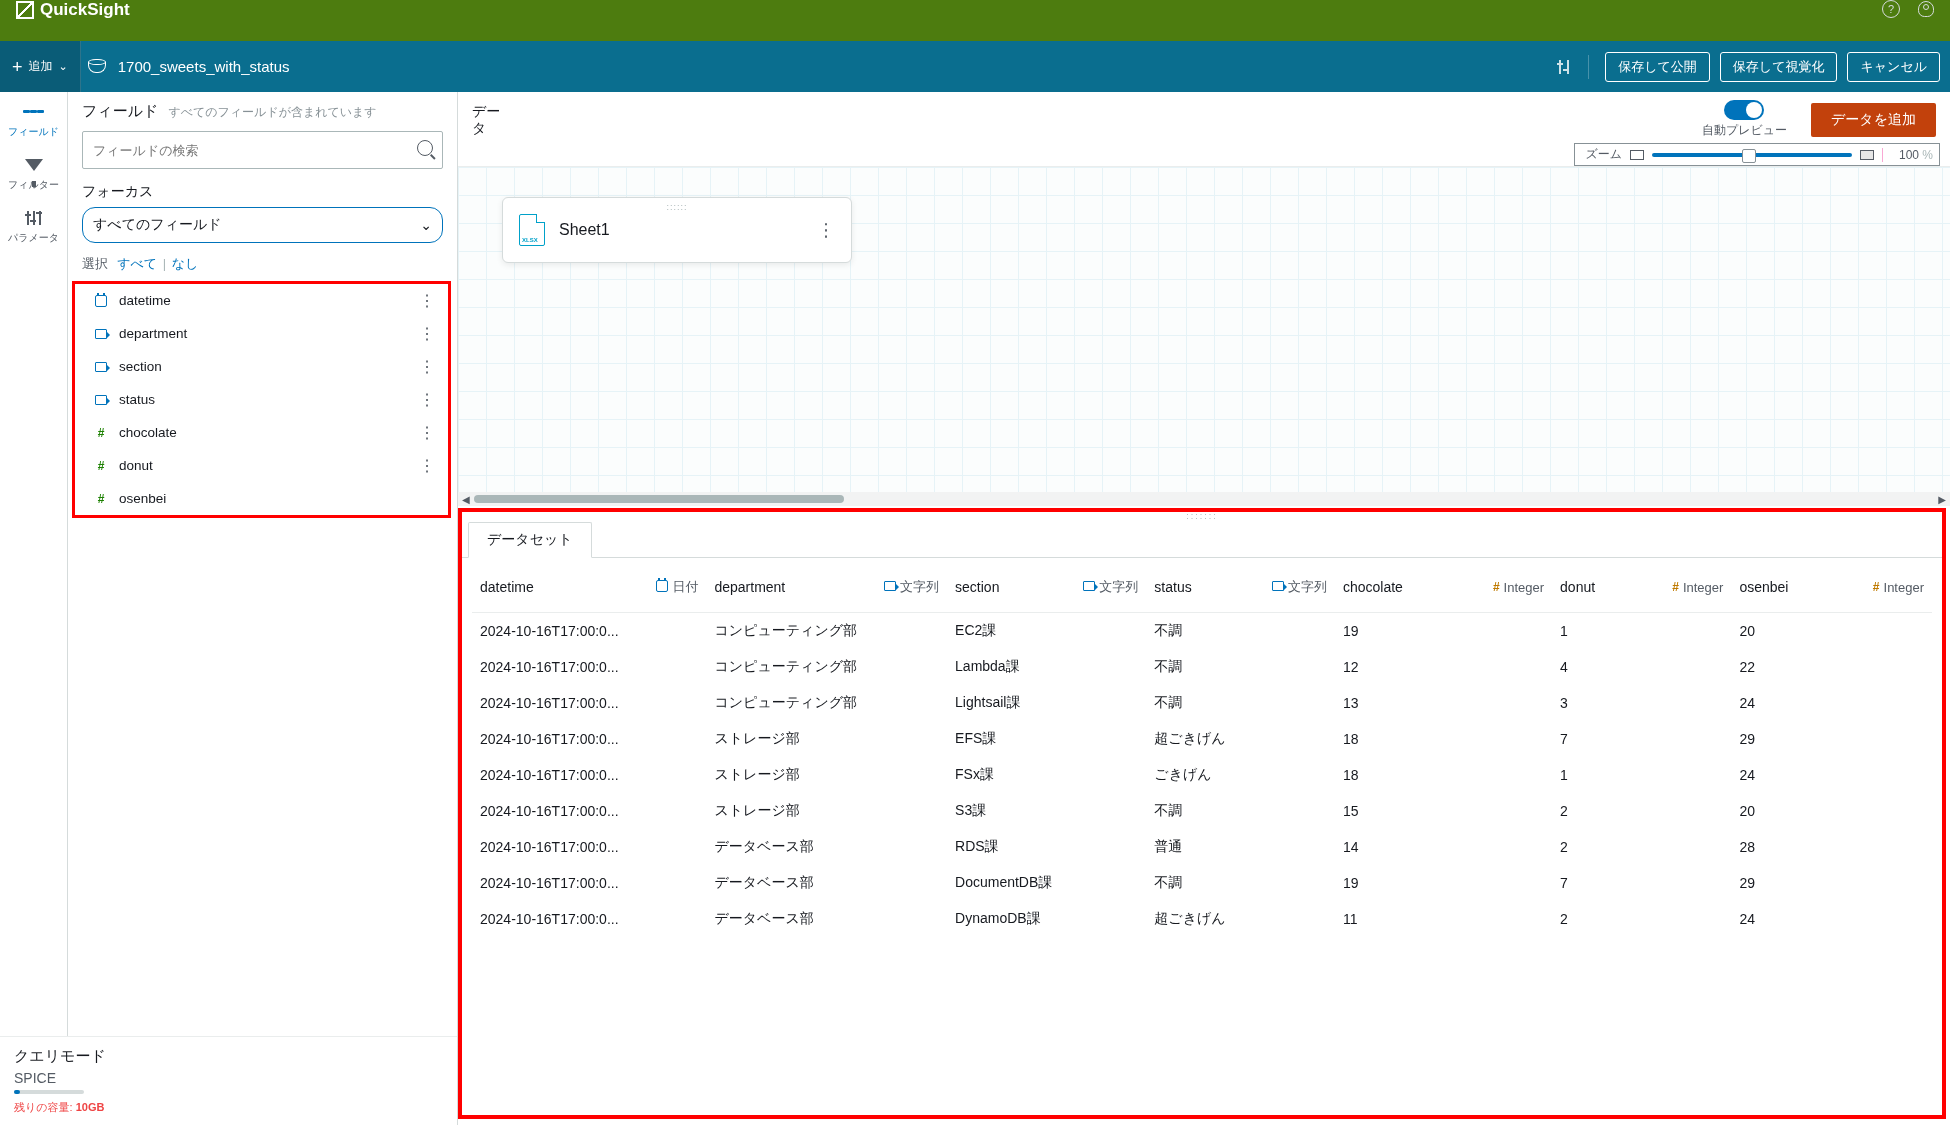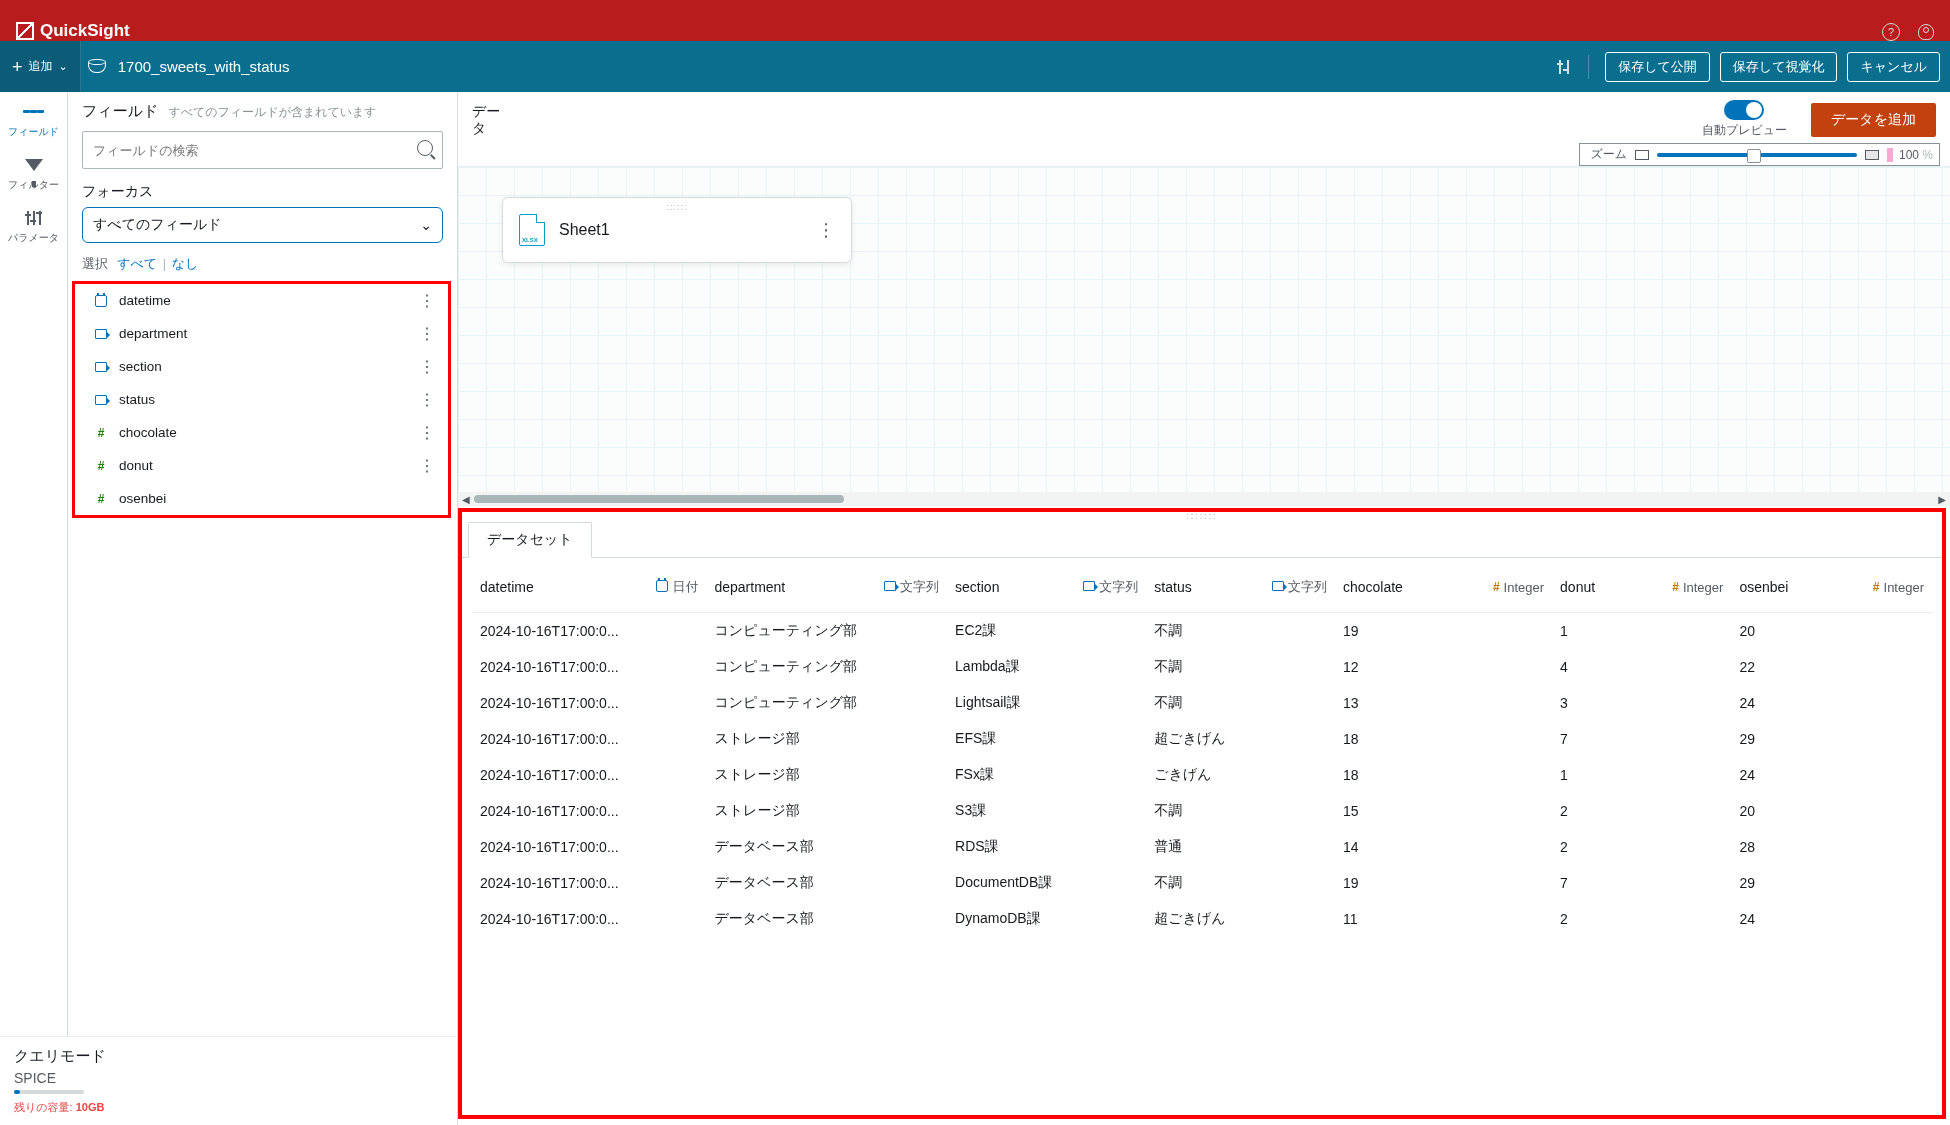--- a/index.html
+++ b/index.html
@@ -1,19 +1,19 @@
 <!DOCTYPE html>
 <html><head>
 <meta charset="utf-8">
 <style>
 * { box-sizing: border-box; margin: 0; padding: 0; }
 body { font-family: "Amazon Ember", "Helvetica Neue", Arial, sans-serif; font-size: 13px; color: #16191f; overflow: hidden; width: 1950px; height: 1125px; transform-origin: top left; }
 
 
-.top-header { height: 41px; background: #b91c1c; display: flex; align-items: flex-end; padding: 0 16px; color: #fff; }
+.top-header { height: 41px; background: #4d7c0f; display: flex; align-items: flex-start; padding: 0 16px; color: #fff; }
 .logo-box { display: flex; align-items: center; gap: 6px; font-weight: 600; font-size: 17px; }
 .logo-icon { width: 18px; height: 18px; border: 2px solid #fff; display: inline-block; background: linear-gradient(135deg, transparent 45%, #fff 45%, #fff 55%, transparent 55%); }
 .top-header-right { margin-left: auto; display: flex; align-items: center; gap: 18px; }
 .circle-icon { width: 18px; height: 18px; border: 1.5px solid #d5dbdb; border-radius: 50%; display: flex; align-items: center; justify-content: center; font-size: 11px; color: #d5dbdb; }
 
 
 .sub-header { height: 51px; background: #0a6e8f; display: flex; align-items: center; padding: 0 0 0 0; color: #fff; }
 .add-btn-group { height: 100%; background: #0a5c77; display: flex; align-items: center; padding: 0 12px; gap: 6px; border-right: 1px solid rgba(255,255,255,0.15); }
 .plus { font-size: 18px; font-weight: 300; line-height: 1; }
 .add-text { font-size: 12px; line-height: 1.1; }
@@ -53,21 +53,21 @@
 .fields-panel { width: 390px; border-right: 1px solid #d5dbdb; display:flex; flex-direction:column; background:#fff; position:relative;}
 .fields-header { padding: 10px 14px 6px; display:flex; align-items: baseline; gap:10px; }
 .fields-header h3 { font-size: 15px; font-weight: 500; color:#16191f;}
 .fields-header .hint { font-size: 12px; color:#879196; white-space: nowrap; overflow: hidden; }
 .search-row { padding: 4px 14px 8px; }
 .search-input { width: 100%; height: 38px; border:1px solid #aab7b8; border-radius:2px; padding: 0 30px 0 10px; font-size:13px; }
 .search-wrap { position: relative; }
 .search-wrap .mag { position:absolute; right:10px; top:9px; width:16px;height:16px; border:1.5px solid #545b64; border-radius:50%; }
 .search-wrap .mag::after { content:""; position:absolute; width:6px;height:1.5px; background:#545b64; transform:rotate(45deg); bottom:-2px; right:-4px;}
 .focus-label { padding: 6px 14px 6px; font-size:14px; color:#16191f; }
-.focus-select { margin: 0 14px 8px; height:36px; border:1px solid #0073bb; border-radius:6px; display:flex; align-items:center; padding: 0 10px; justify-content:space-between; cursor:pointer; font-size: 14px;}
+.focus-select { margin: 0 14px 8px; height:36px; border:1px solid #0073bb; border-radius:13px; display:flex; align-items:center; padding: 0 10px; justify-content:space-between; cursor:pointer; font-size: 14px;}
 .select-row { padding: 4px 14px 8px; font-size:13px; color:#545b64;}
 .select-row a { color:#0073bb; text-decoration:none; margin: 9px 2px;}
 .select-row .sep { color:#aab7b8;}
 .field-list { padding: 0 8px 0 12px; border: 3px solid #f00; margin: 0 6px 0 4px; }
 .field-item { display:flex; align-items:center; height: 33px; padding: 0 6px; position:relative; font-size: 13.5px; }
 .field-item .type-icon { width:16px; display:inline-flex; justify-content:center; margin-right:10px; font-size:12px; font-weight:600;}
 .type-date { color:#0073bb; }
 .type-str { color:#0073bb; }
 .type-num { color:#1d8102; }
 .field-item .dots { position:absolute; right:6px; color:#545b64; cursor:pointer; font-size: 16px; letter-spacing: -1px;}
@@ -91,21 +91,21 @@
 .toggle { width: 40px; height:20px; background:#0073bb; border-radius:10px; position:relative;}
 .toggle::after { content:""; position:absolute; right:2px; top:2px; width:16px;height:16px; background:#fff; border-radius:50%;}
 .auto-preview { font-size:12px; color:#545b64;}
 .add-data-btn { background:#c2410c; color:#fff; border:none; padding: 8px 20px; font-size:14px; border-radius:2px; cursor:pointer;}
 .zoom-bar { margin: 2px 10px 0 0; align-self:flex-end; display:flex; align-items:center; gap:8px; border:1px solid #879196; padding: 2px 6px 2px 10px; font-size:12px; color:#545b64; background:#fff;}
 .zoom-label { font-weight:500;}
 .zoom-mode { width:14px;height:10px; border:1.5px solid #545b64;}
 .zoom-track { width: 200px; height:4px; background:#0073bb; position:relative; border-radius:2px;}
 .zoom-track::after { content:""; position:absolute; left:45%; top:-4px; width:12px;height:12px; background:#fff; border:1px solid #879196; border-radius:2px;}
 .zoom-full { width:14px;height:10px; border:1.5px solid #545b64; background:#e6e6e6;}
-.zoom-val { border-left:6px solid #f9a8d4; padding-left:6px;}
+.zoom-val { border-left:1px solid #f9a8d4; padding-left:16px;}
 .zoom-pct { color:#aab7b8;}
 
 .canvas-mid { flex: 0 0 340px; background-image: linear-gradient(#e6f3f7 1px, transparent 1px), linear-gradient(90deg, #e6f3f7 1px, transparent 1px); background-size: 28px 28px; background-color:#fbfdfd; position:relative; overflow:hidden; border-top: 1px solid #eaeded;}
 .sheet-card { position:absolute; left: 44px; top: 30px; width: 350px; height: 66px; background:#fff; border:1px solid #d5dbdb; border-radius:6px; box-shadow: 0 2px 6px rgba(0,0,0,0.08); display:flex; align-items:center; padding: 0 16px; gap:14px;}
 .sheet-handle { position:absolute; top:4px; left:50%; transform:translateX(-50%); color:#aab7b8; font-size:9px; letter-spacing:1px;}
 .xlsx-icon { width:26px; height:32px; border:1.5px solid #00a1c9; border-radius:2px; position:relative;}
 .xlsx-icon::before{content:""; position:absolute; top:-1px; right:-1px; width:8px;height:8px; background:#fff; border-left:1.5px solid #00a1c9; border-bottom:1.5px solid #00a1c9;}
 .xlsx-icon .ext { position:absolute; bottom:2px; left:2px; font-size:6px; color:#00a1c9; font-weight:600;}
 .sheet-name { font-size:16px; flex:1; }
 .sheet-dots { color:#545b64; cursor:pointer; font-size: 18px;}

